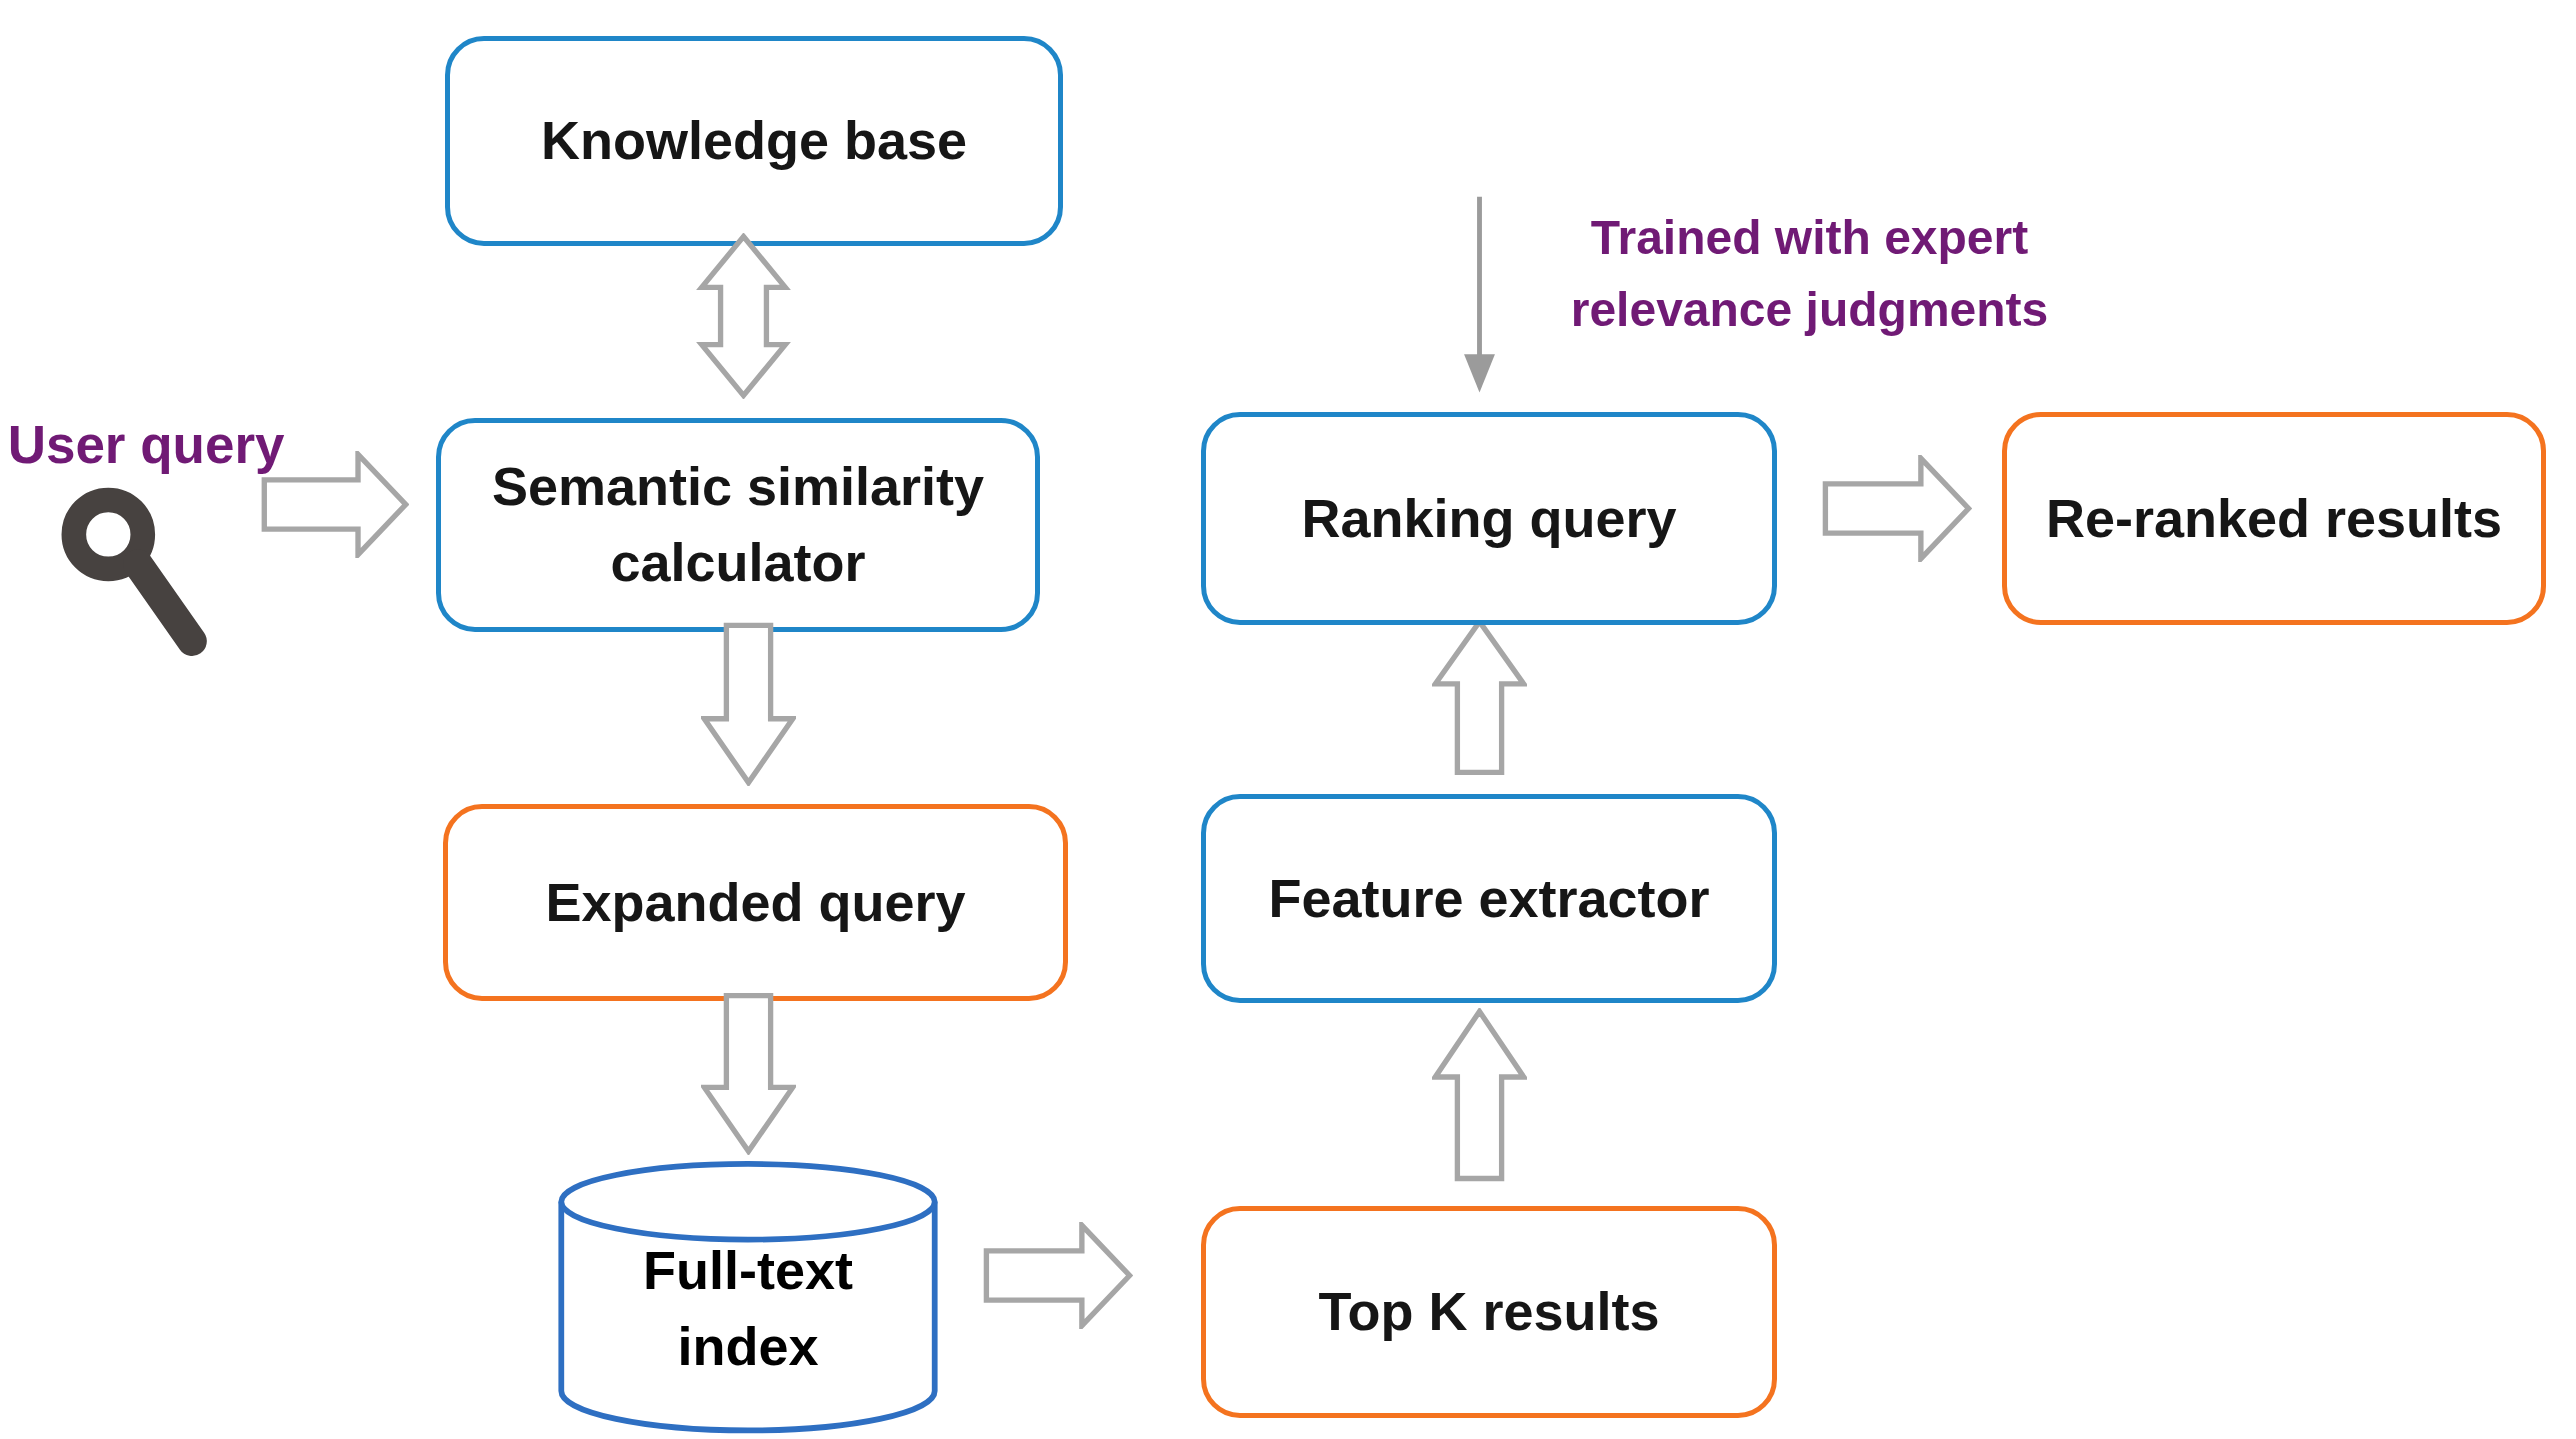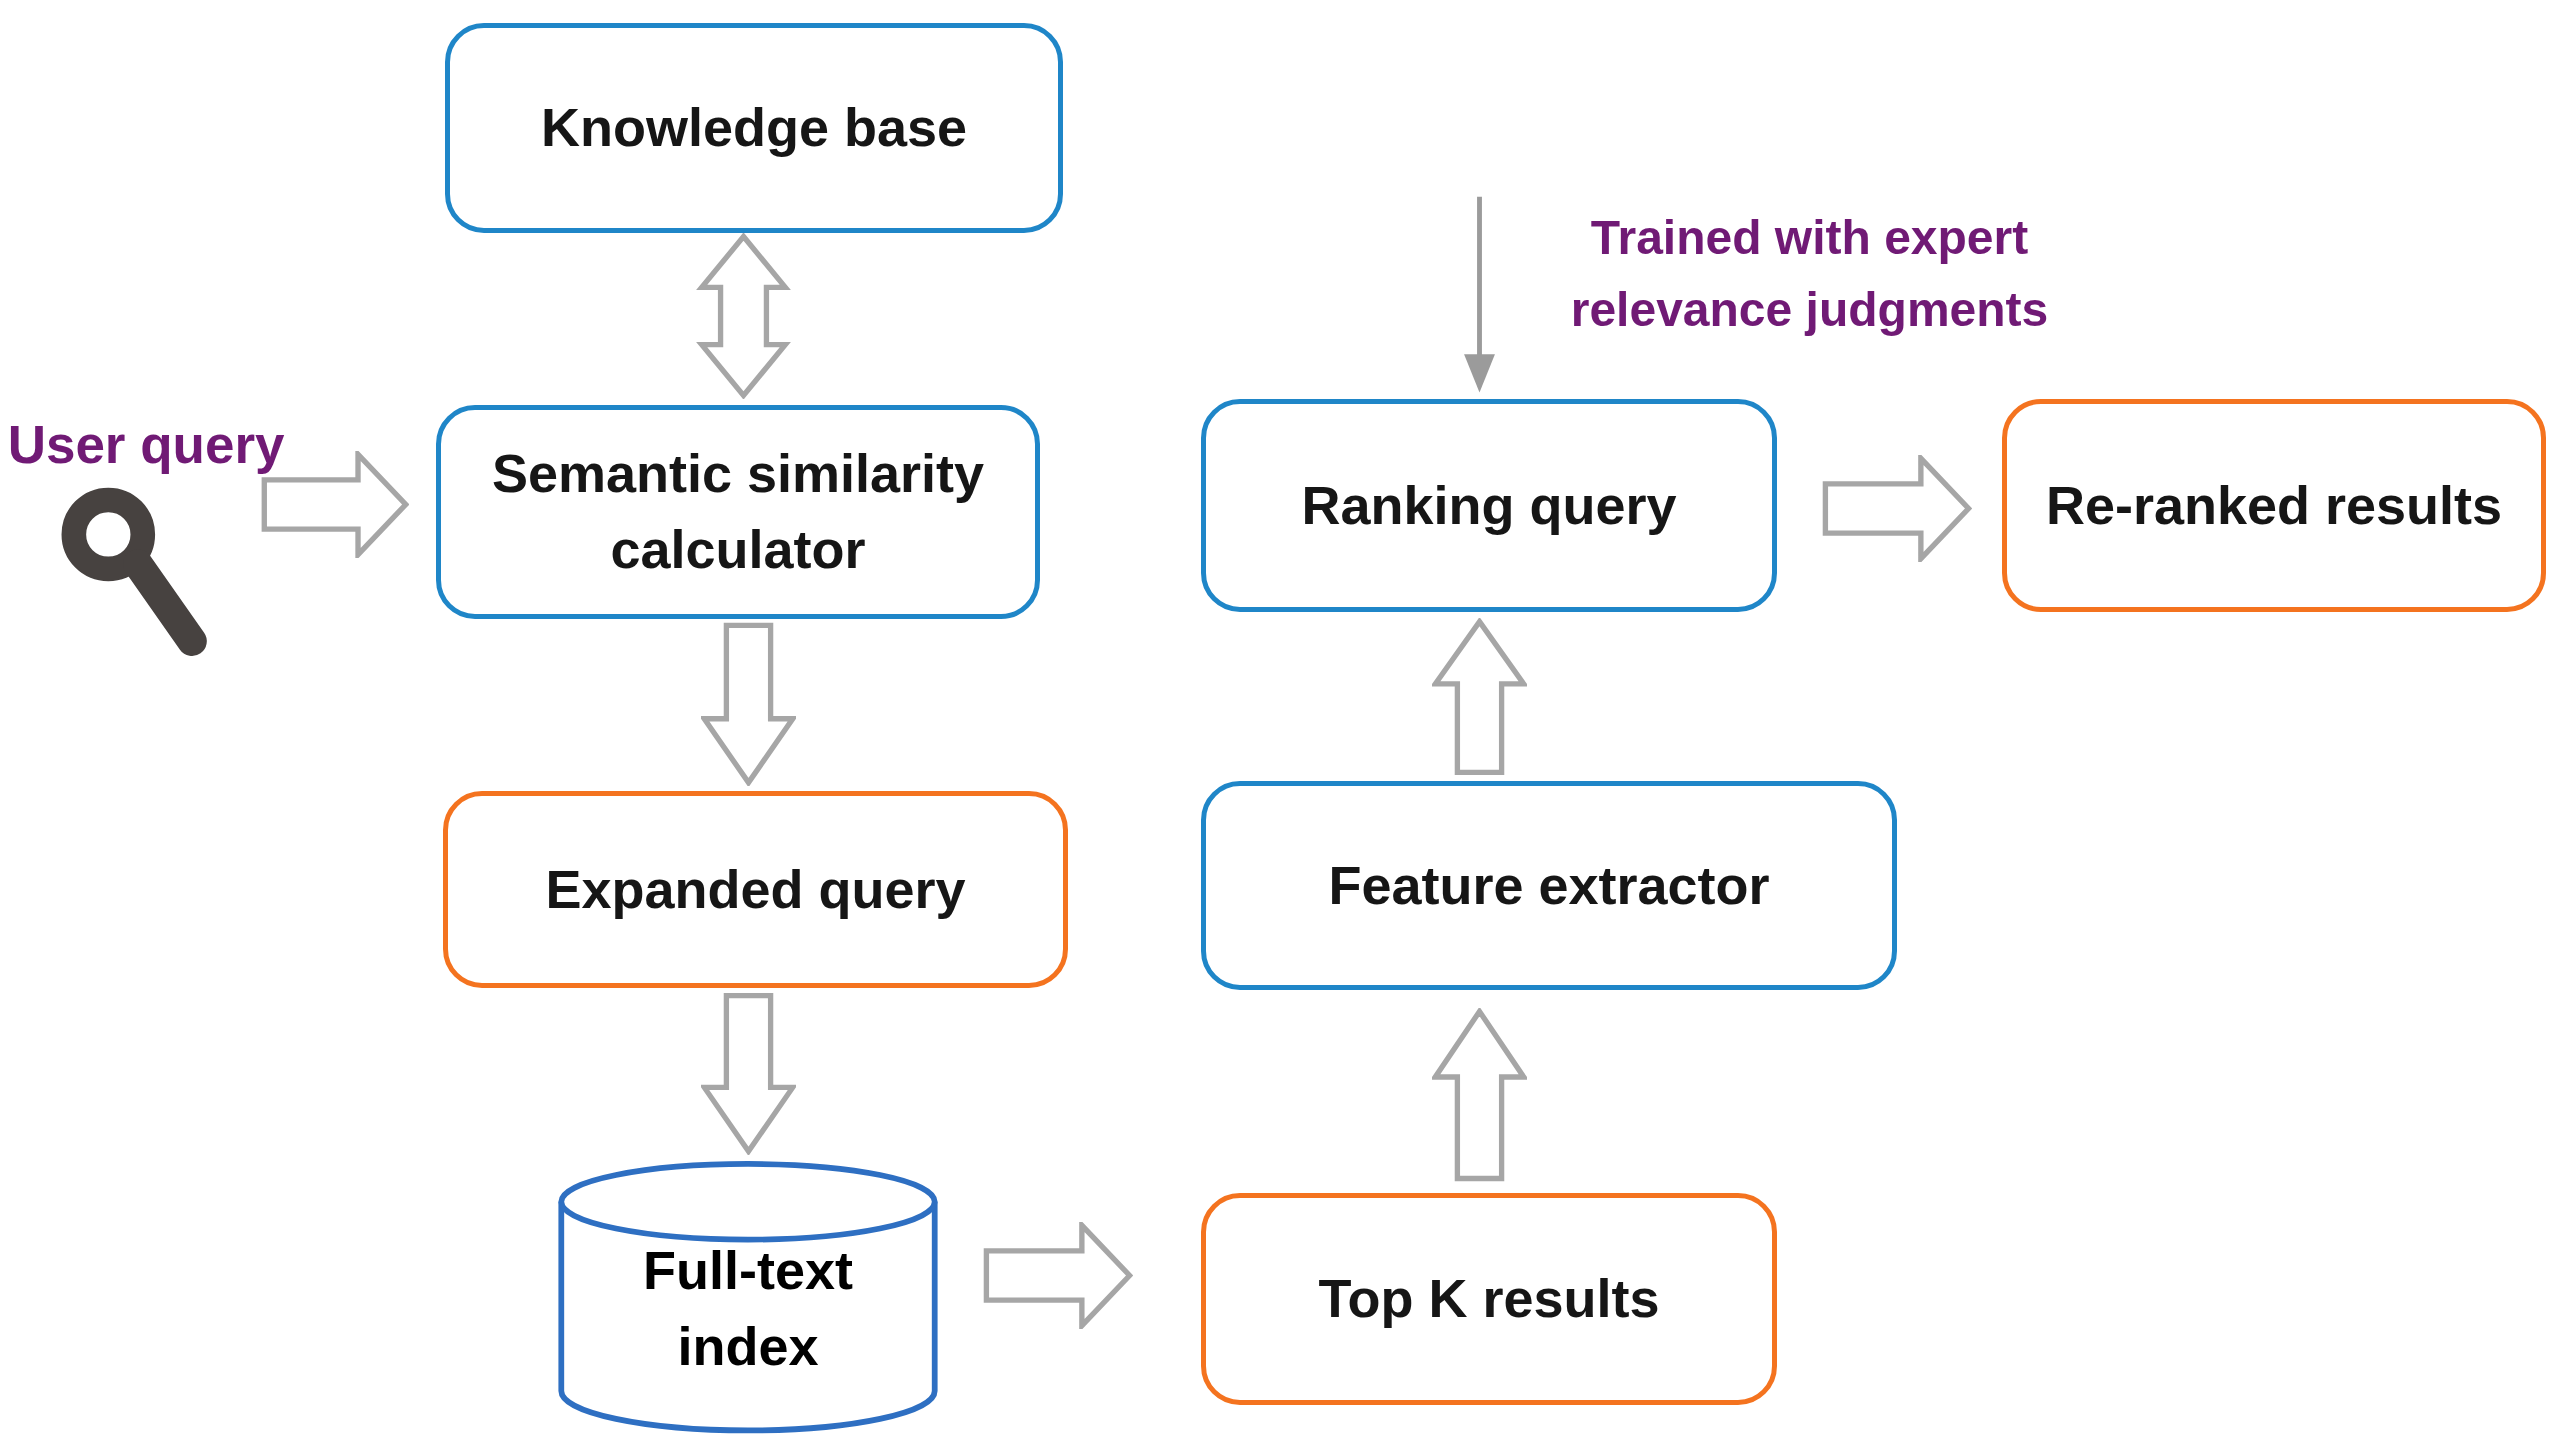--- a/index.html
+++ b/index.html
@@ -29,20 +29,21 @@
     display: flex;
     align-items: center;
     justify-content: center;
     text-align: center;
     font-size: 54px;
     font-weight: 700;
     line-height: 1.4;
     color: #161616;
     box-sizing: border-box;
     padding: 0 15px;
+    margin-top: 13px;
   }
   .free-label {
     position: absolute;
     text-align: center;
     font-weight: 700;
     color: #701a75;
   }
   .user-query-label {
     font-size: 53px;
     line-height: 1.1;
@@ -118,21 +119,21 @@
   </svg>
 
   <div class="node-box" style="left: 1201px; top: 1193px; width: 576px; height: 212px; border-color: rgb(244, 115, 31);">
     <span>Top K results</span>
   </div>
 
   <svg class="arrow-svg" style="left:1432px; top:1008px;" width="95" height="174" viewBox="0 0 116 212">
     <polygon points="58,4 112,84 85,84 85,208 31,208 31,84 4,84" fill="#ffffff" stroke="#A6A6A6" stroke-width="6.5"></polygon>
   </svg>
 
-  <div class="node-box" style="left: 1201px; top: 781px; width: 696px; height: 209px; border-color: rgb(31, 134, 200); padding-left: 15px;">
+  <div class="node-box" style="left: 1201px; top: 781px; width: 576px; height: 209px; border-color: rgb(31, 134, 200); padding-left: 15px;">
     <span>Feature extractor</span>
   </div>
 
   <svg class="arrow-svg" style="left:1432px; top:618px;" width="95" height="158" viewBox="0 0 116 192">
     <polygon points="58,4 112,80 85,80 85,188 31,188 31,80 4,80" fill="#ffffff" stroke="#A6A6A6" stroke-width="6.5"></polygon>
   </svg>
 
   <div class="node-box" style="left: 1201px; top: 399px; width: 576px; height: 213px; border-color: rgb(31, 134, 200);">
     <span>Ranking query</span>
   </div>

